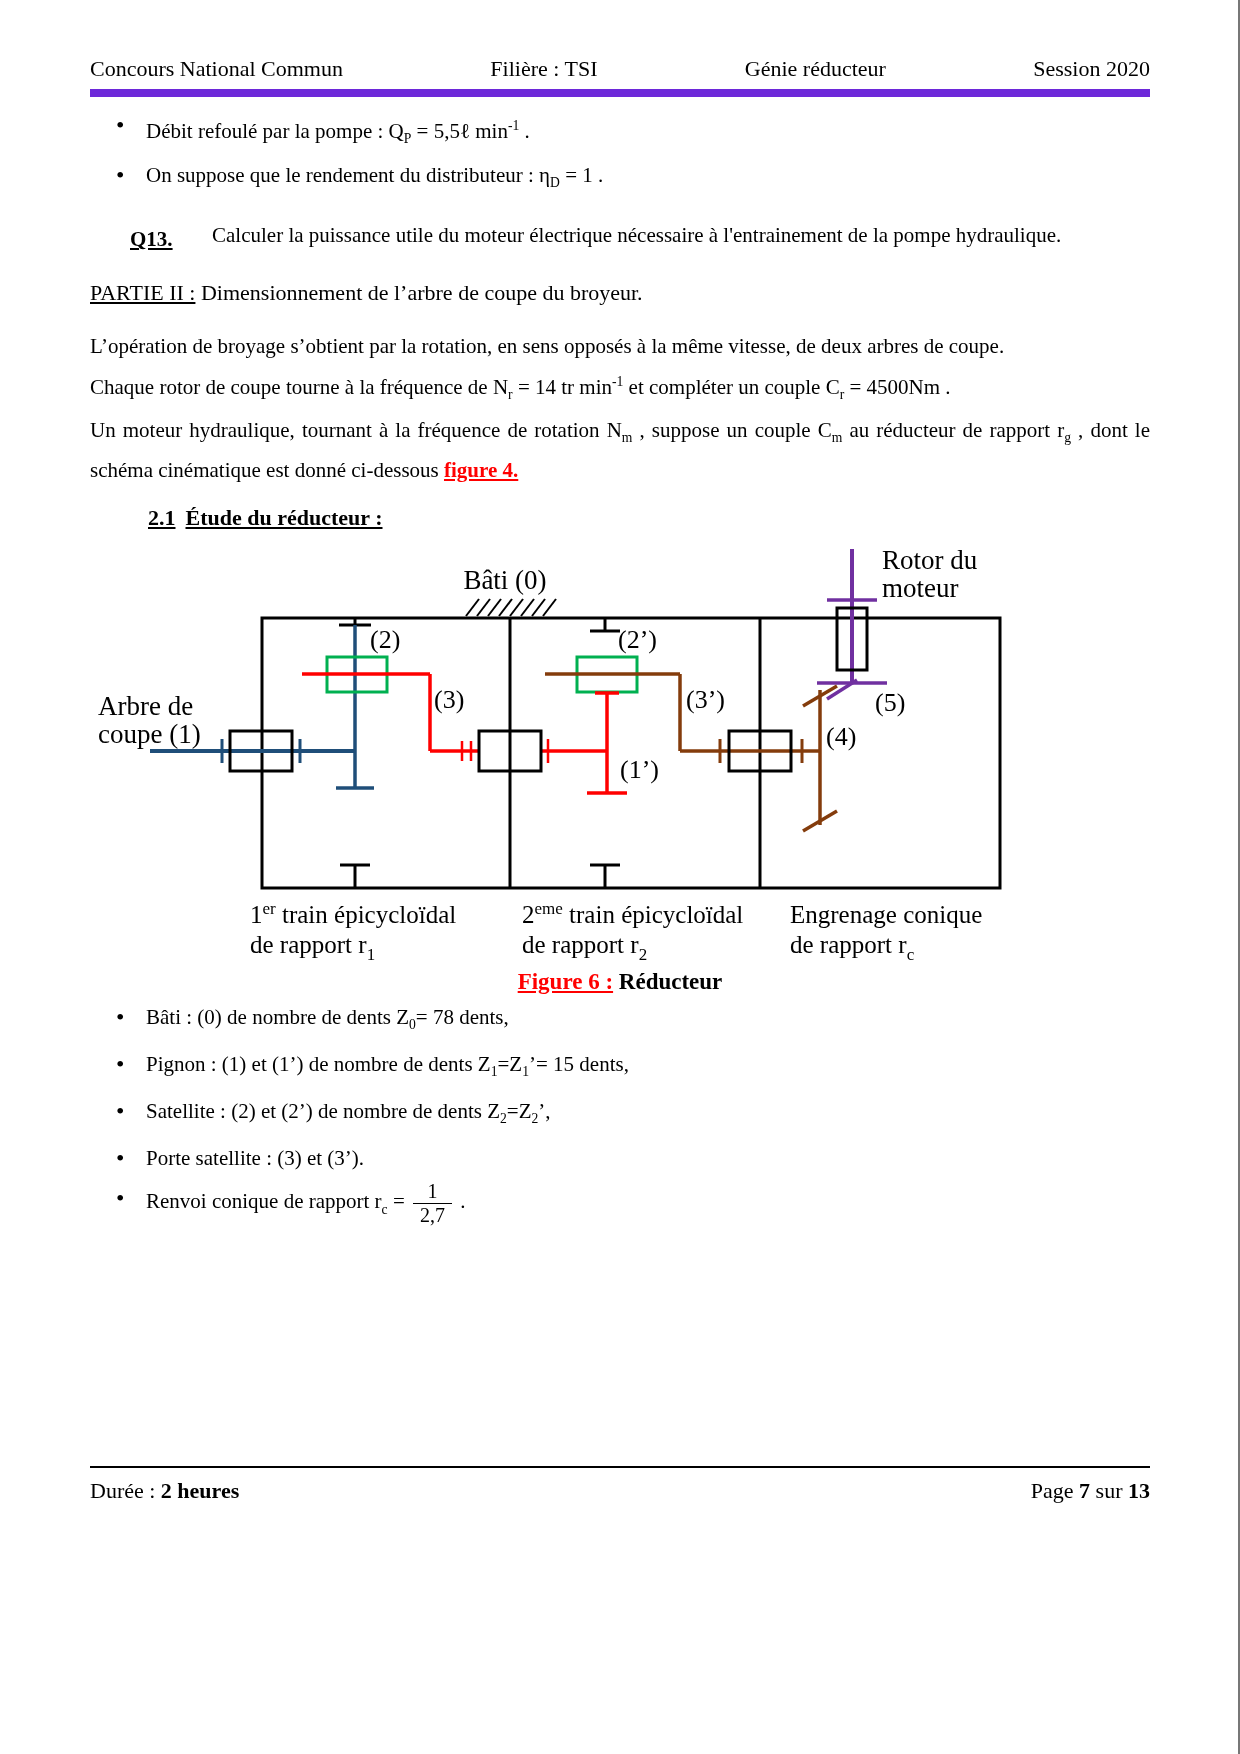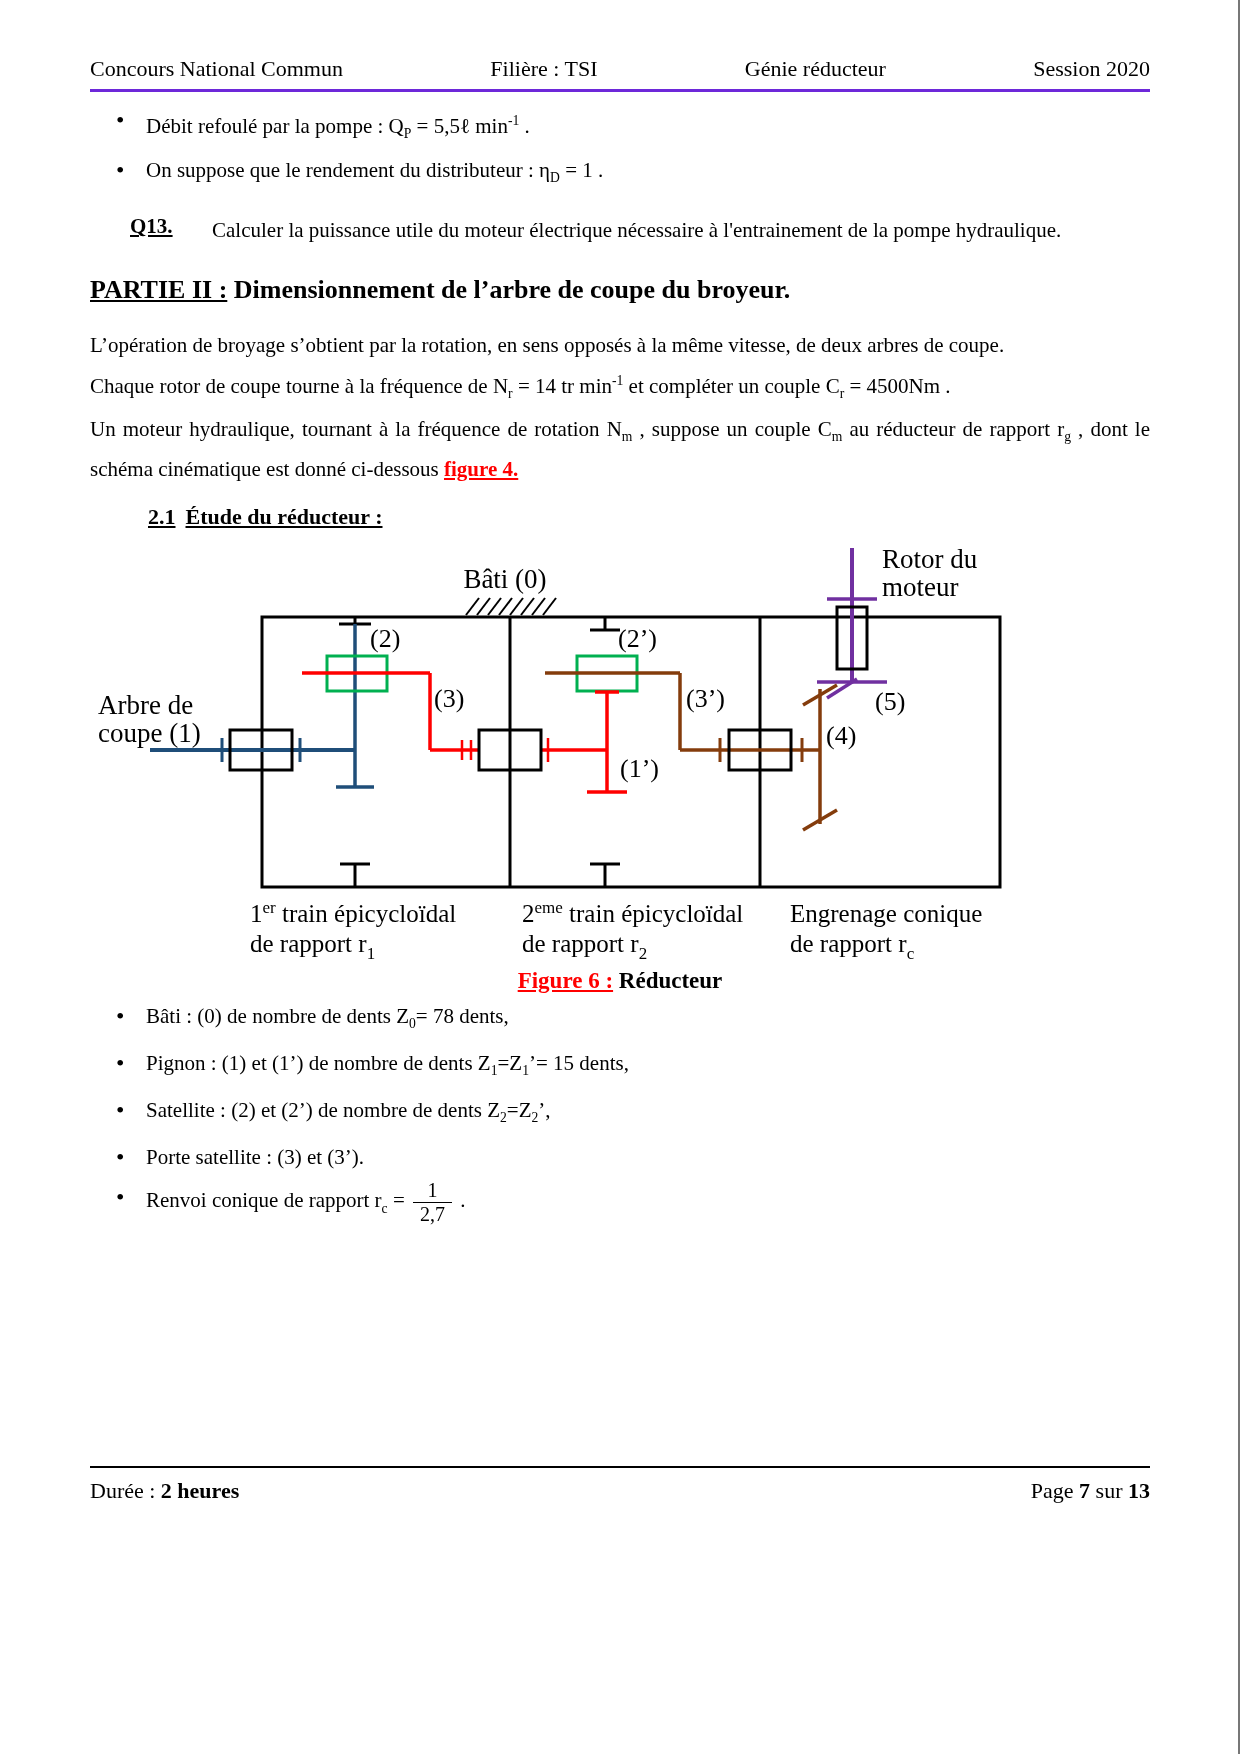--- a/index.html
+++ b/index.html
@@ -7,39 +7,39 @@
   html,body { background:#ffffff; }
   .page {
     position:relative; width:1240px; height:1754px; background:#fff;
     font-family:"Liberation Serif","DejaVu Serif",serif; color:#000;
     font-size:21px; overflow:hidden;
   }
   .page-edge { position:absolute; right:0; top:0; width:2px; height:100%; background:#777; }
 
   .doc-header{
     display:flex; justify-content:space-between; align-items:baseline;
-    margin:56px 90px 0 90px; padding-bottom:7px; border-bottom:3px solid #6d28d9;
+    margin:56px 90px 0 90px; padding-bottom:7px; border-bottom:8px solid #6d28d9;
     font-size:22px;
   }
 
   .top-bullets{ margin:10px 90px 0 90px; list-style:none; }
   .top-bullets li{ position:relative; padding-left:56px; line-height:37px; }
   .top-bullets li::before{ content:"\2022"; position:absolute; left:26px; top:0; font-size:24px; }
 
   sub{ font-size:0.65em; }
   sup{ font-size:0.65em; }
   .mvar{ font-family:"Liberation Serif",serif; }
 
-  .question{ display:flex; margin:18px 90px 0 90px; }
+  .question{ display:flex; margin:18px 90px 0 90px;align-items:flex-end; }
   .q14{ margin-top:24px; }
   .q-label{ width:82px; margin-left:40px; font-weight:bold; text-decoration:underline; flex-shrink:0; }
   .q-text{ flex:1; text-align:justify; line-height:33px; }
   .strong-u{ font-weight:bold; text-decoration:underline; }
 
-  .partie{ margin:28px 90px 0 90px; font-size:26px; font-weight:bold; }
+  .partie{ margin:28px 90px 0 90px; font-size:22px; font-weight:normal; }
   .u{ text-decoration:underline; }
 
   .body-para{ margin:24px 90px 0 90px; text-align:justify; line-height:33px; }
   .body-para.cont{ margin-top:2px; }
   .fig-link{ color:var(--red,#f00); font-weight:bold; text-decoration:underline; }
 
   .section21{ margin:18px 90px 12px 148px; font-size:22px; font-weight:bold; }
   .section21 .num{ margin-right:10px; }
 
   .figure-wrap{ margin:6px 90px 0 90px; }

